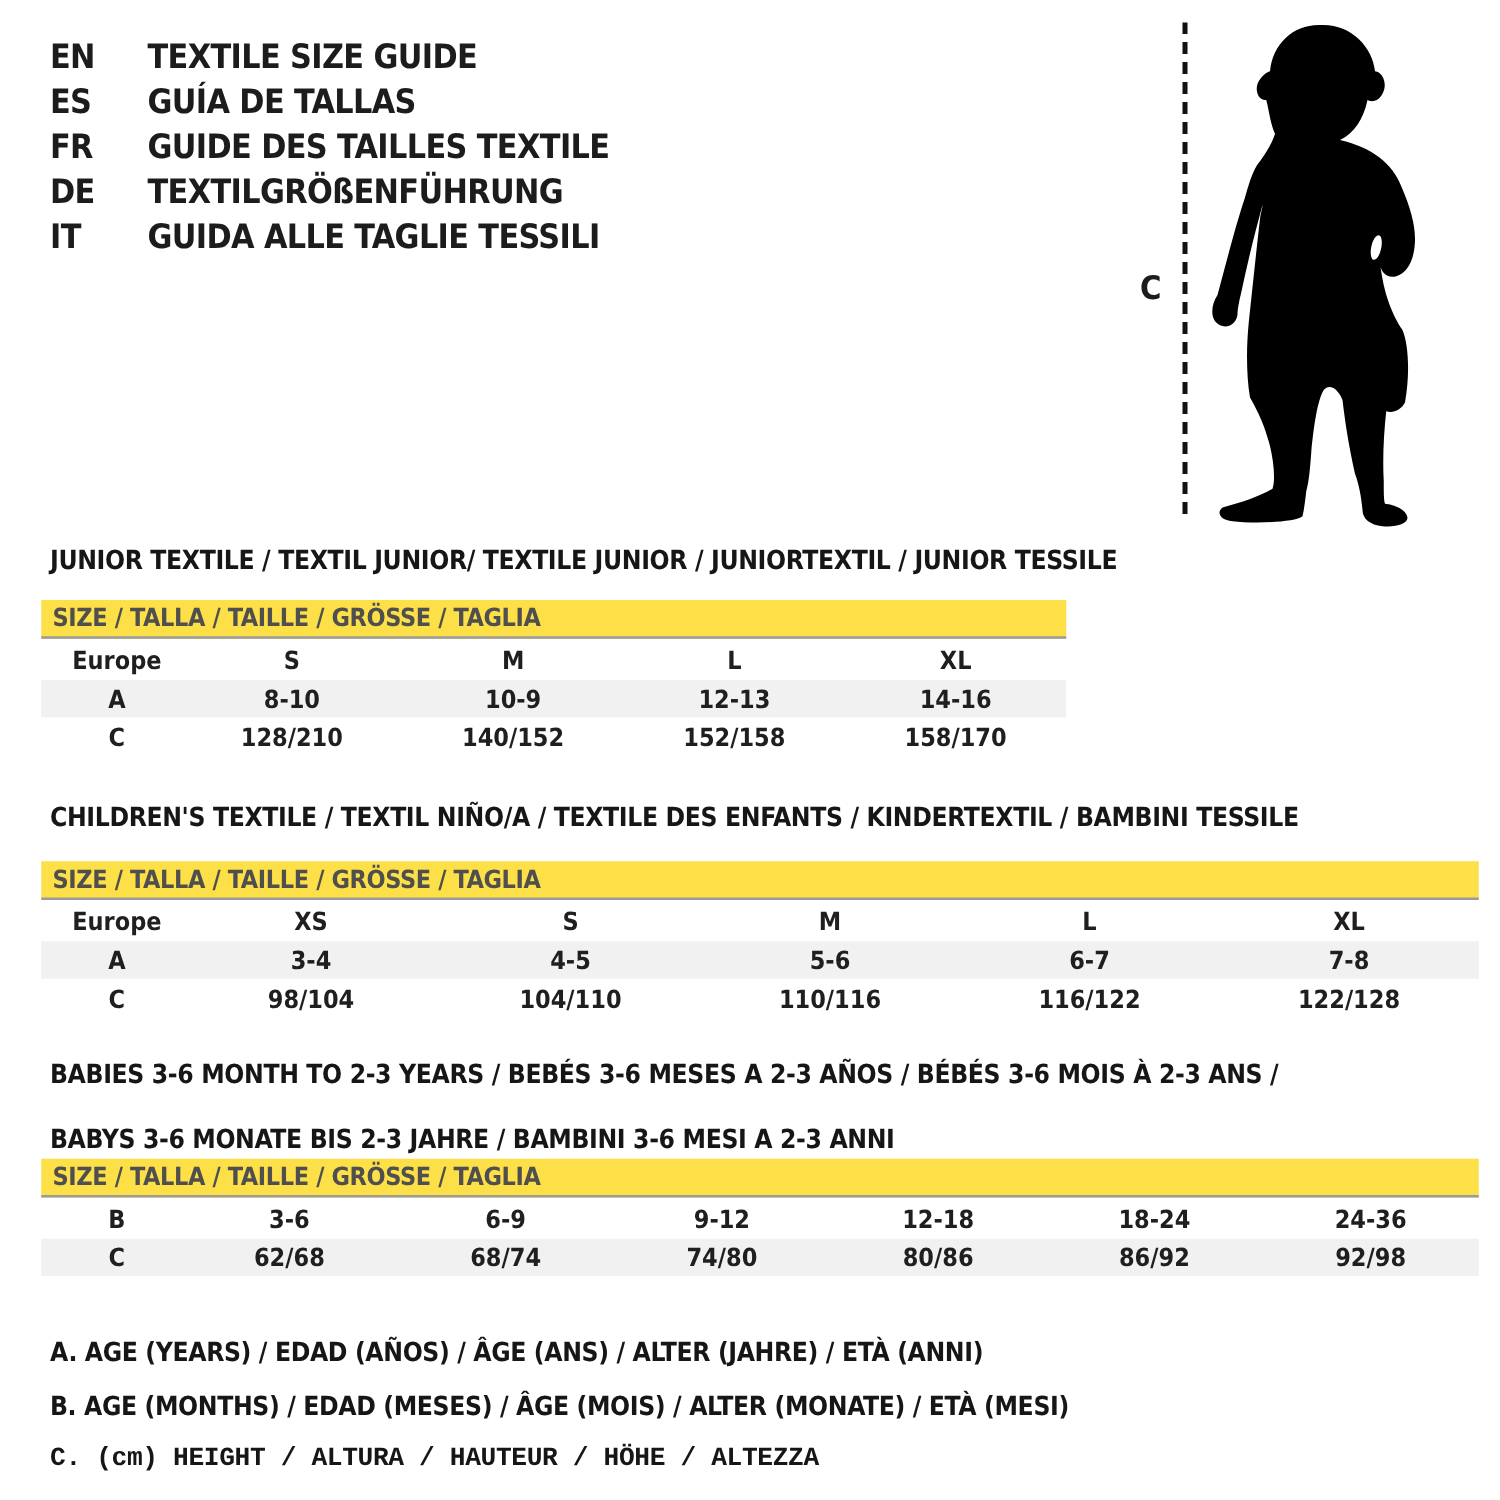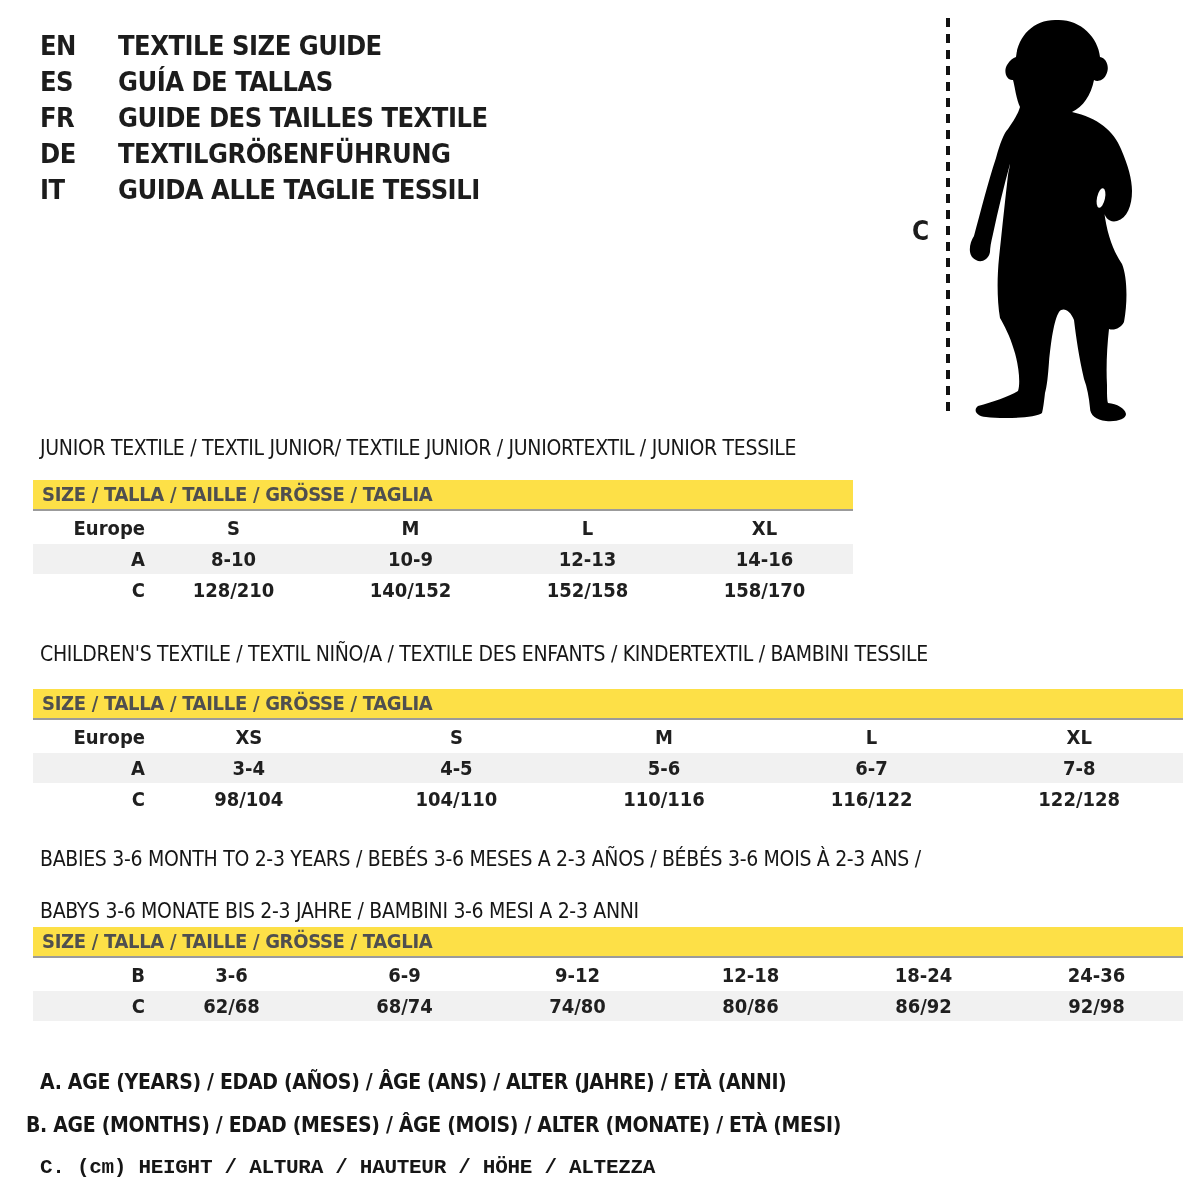--- a/index.html
+++ b/index.html
@@ -21,21 +21,21 @@
   
   .dash-line{
     left:946px;top:18px;width:4px;height:398px;
     background:repeating-linear-gradient(to bottom,#111 0 9px,transparent 9px 16px);
   }
   .c-label{left:912px;top:216px;font-weight:bold;font-size:26px;}
   .toddler{left:958px;top:10px;}
 
   
   .sec-title{
-    font-weight:normal;font-size:21px;line-height:24px;letter-spacing:-0.3px;white-space:nowrap;color:#161616;
+    font-weight:bold;font-size:21px;line-height:24px;letter-spacing:-0.3px;white-space:nowrap;color:#161616;
   }
   .t-junior-title{left:40px;top:436px;}
   .t-children-title{left:40px;top:642px;}
   .t-babies-title1{left:40px;top:847px;}
   .t-babies-title2{left:40px;top:883px;margin-top:16px;}
 
   
   .size-table{left:33px;}
   .t-junior{top:480px;width:820px;}
   .t-children{top:689px;width:1150px;}
@@ -43,27 +43,27 @@
   .tbl-bar{
     height:29px;line-height:29px;background:#fde047;border-bottom:2px solid #9b9b9b;
     color:#4f4f4f;font-weight:bold;font-size:20px;padding-left:9px;letter-spacing:-0.3px;
     margin-bottom:2px;white-space:nowrap;
   }
   .tbl-row{
     display:grid;height:30px;line-height:30px;margin-bottom:1px;
     font-weight:bold;font-size:20px;color:#1f1f1f;
   }
   .tbl-row.shaded{background:#f1f1f1;}
-  .tbl-row .lbl{padding-left:9px;text-align:right;}
+  .tbl-row .lbl{padding-left:9px;text-align:center;}
   .tbl-row .val{text-align:center;}
 
   
   .footnote{font-weight:bold;font-size:21px;letter-spacing:-0.3px;white-space:nowrap;color:#161616;text-align:right;}
   .fn-a{left:40px;top:1070px;}
-  .fn-b{left:26px;top:1113px;}
+  .fn-b{left:40px;top:1113px;}
   .fn-c{left:40px;top:1156px;font-family:Liberation Mono, monospace;}
 </style>
 </head>
 <body>
 
 <div class="abs lang-block">
   <div class="lang-code">EN</div>
   <div class="lang-label">TEXTILE SIZE GUIDE</div>
   <div class="lang-code">ES</div>
   <div class="lang-label">GUÍA DE TALLAS</div>

